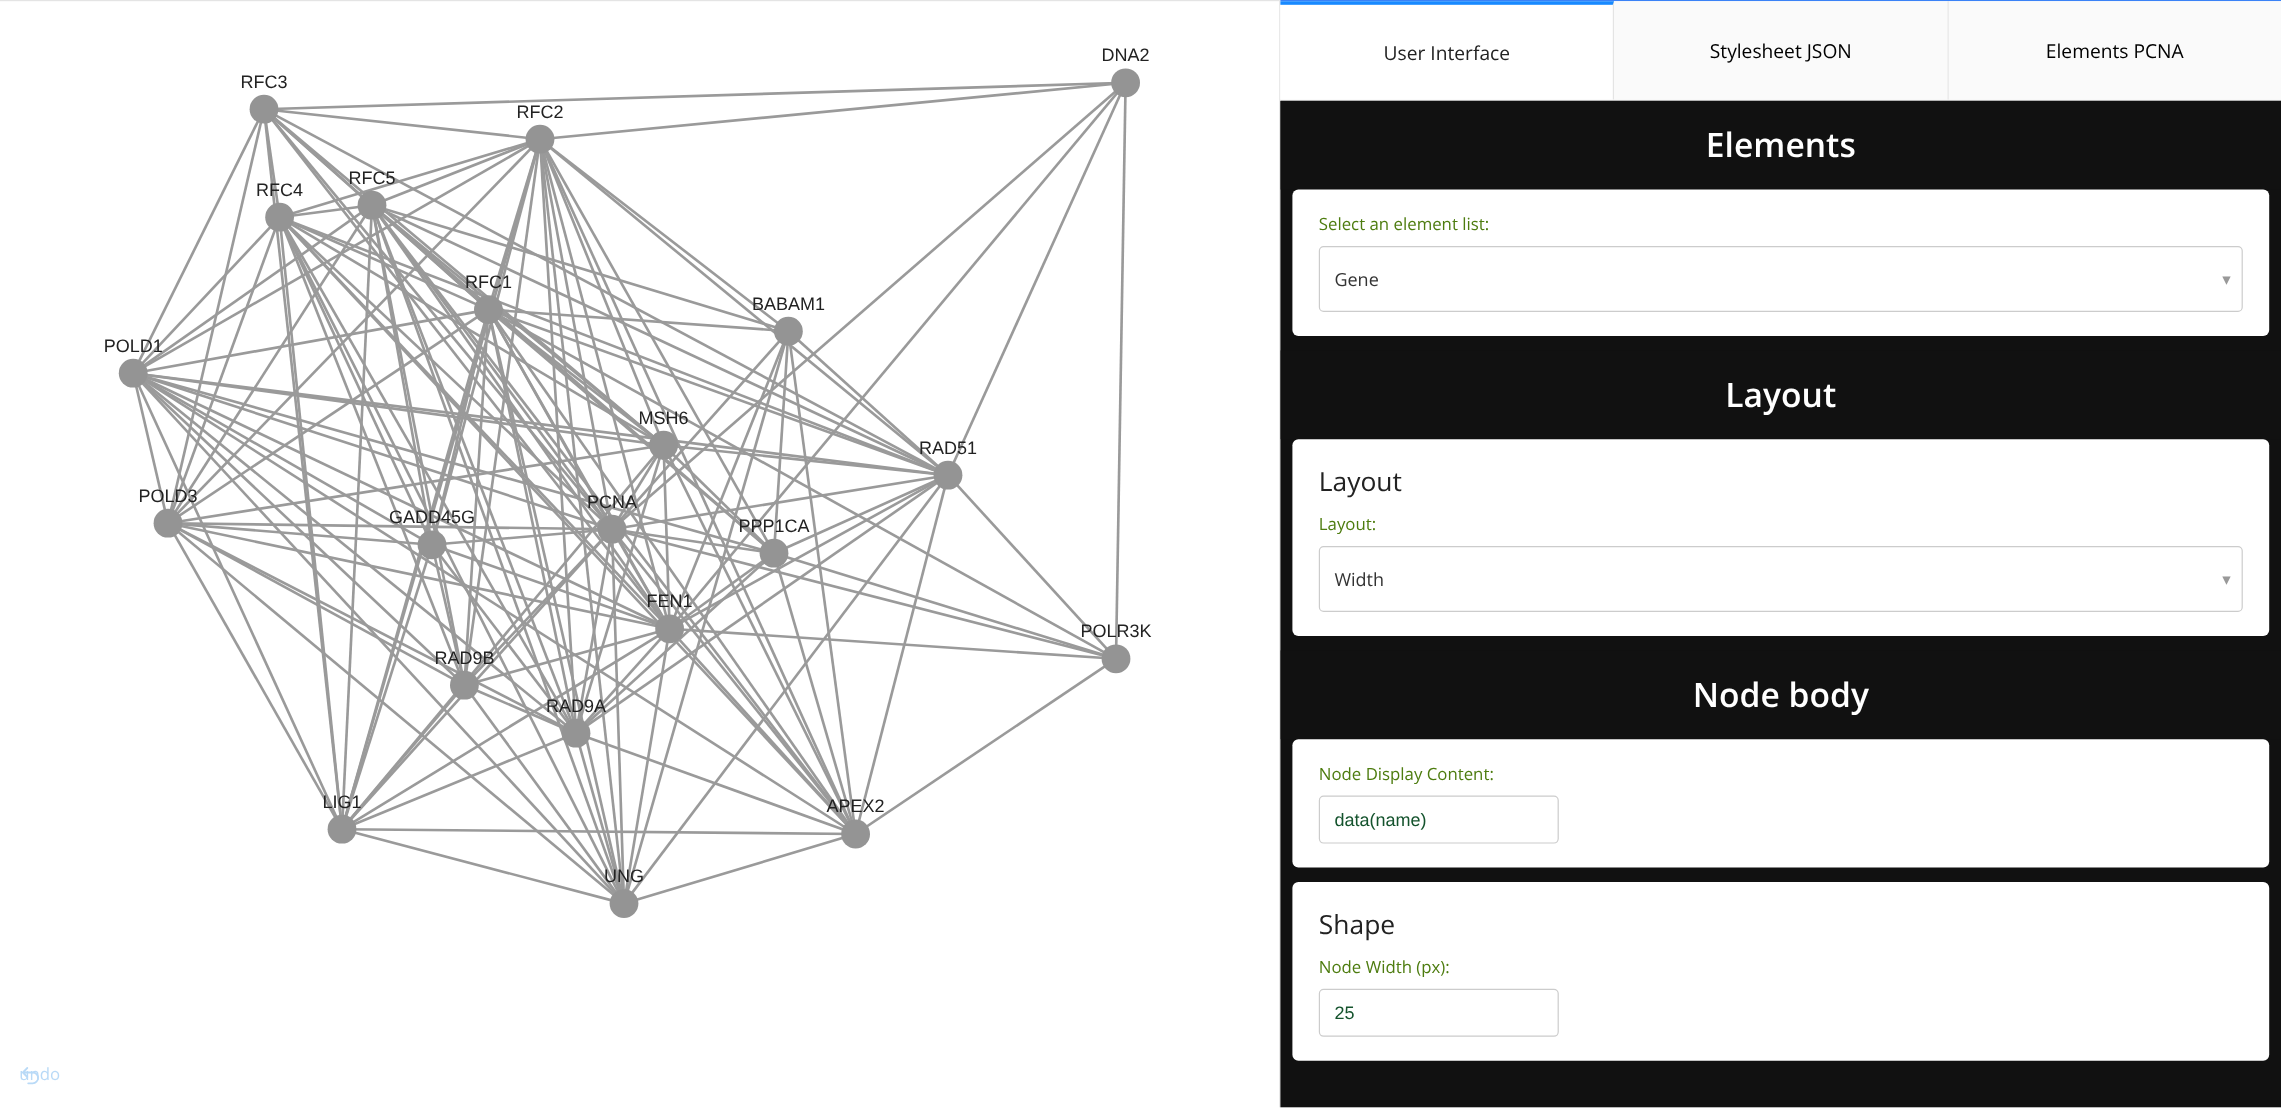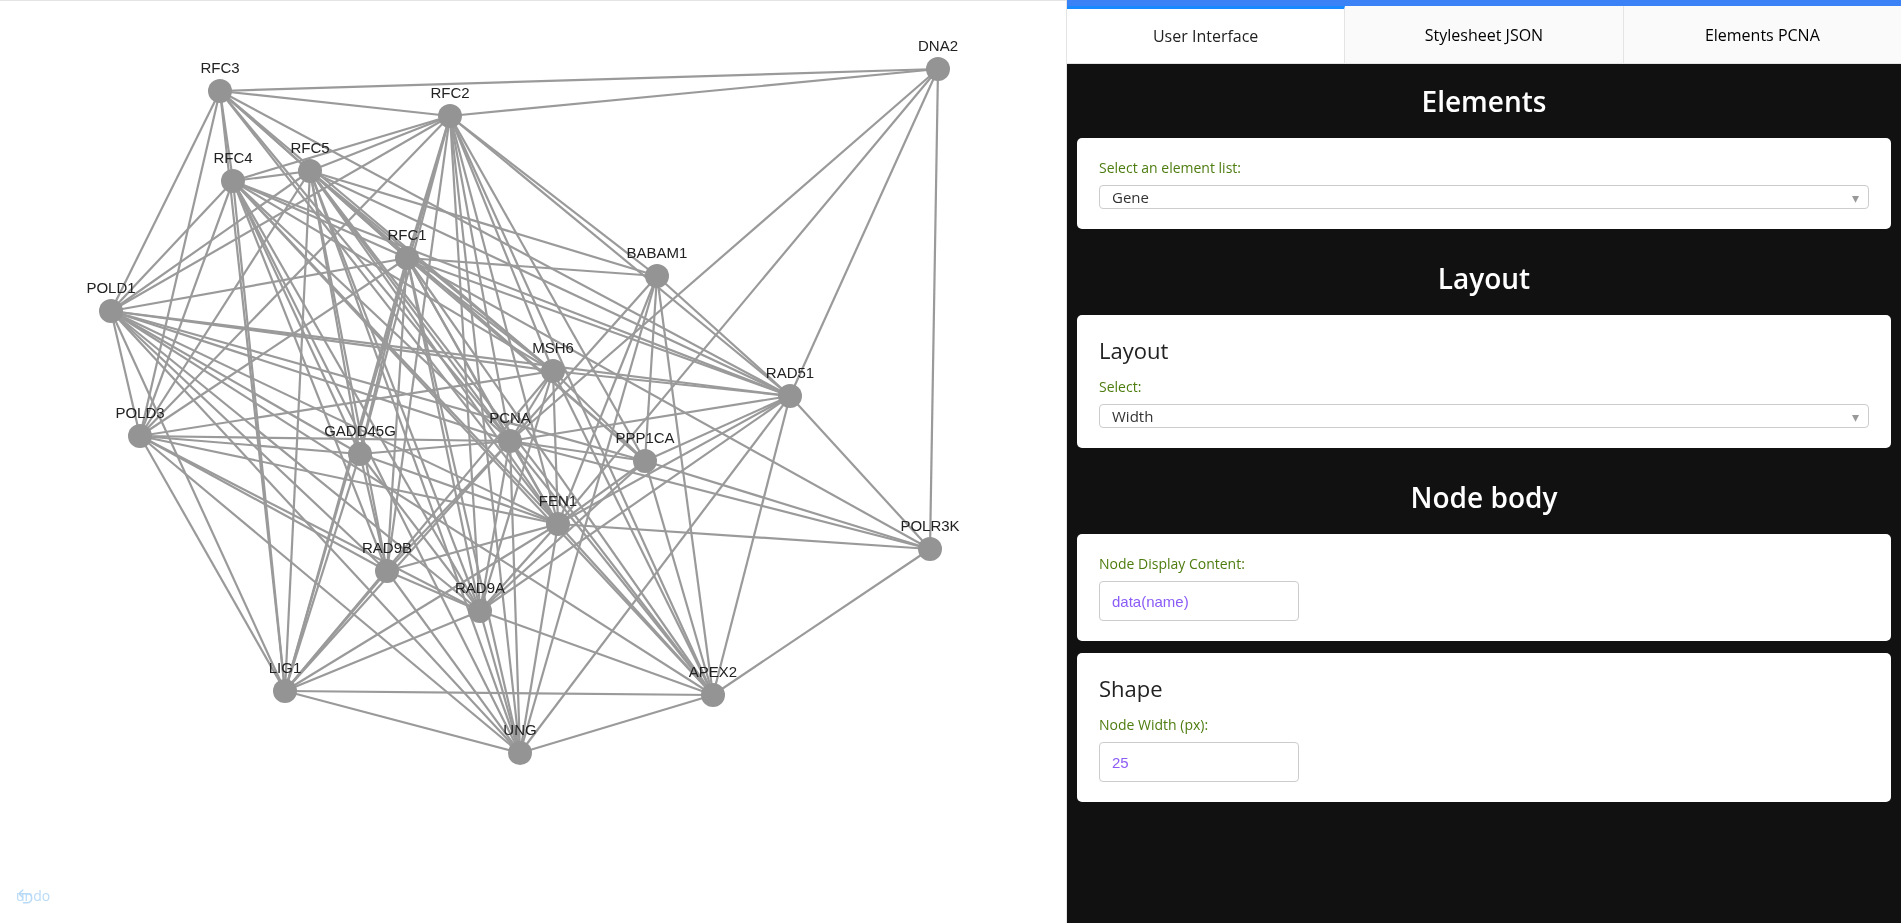--- a/index.html
+++ b/index.html
@@ -3,34 +3,34 @@
 <meta charset="utf-8">
 <style>
 *{box-sizing:border-box;margin:0;padding:0}
 html,body{width:100%;height:100%;font-family:"Open Sans","Helvetica Neue",Arial,sans-serif;font-size:14px;color:#333;background:#fff}
 .app{display:flex;width:1901px;height:923px;overflow:hidden}
 .graph-pane{position:relative;flex:0 0 1066px;height:100%;border-top:1px solid #e4e4e4}
 .graph-pane svg{position:absolute;inset:0}
 .undo{position:absolute;left:16px;bottom:18px;color:#b9daf7;font-size:14px;line-height:1.3;display:flex;flex-direction:column;align-items:center;gap:2px}
 .undo svg{width:18px;height:18px}
 .side{flex:1;display:flex;flex-direction:column;height:100%;border-left:1px solid #e4e4e4;background:#fff}
-.tabs{display:flex;height:64px;border-bottom:1px solid #e4e4e4;border-top:6px solid #3b82f6}
+.tabs{display:flex;height:84px;border-bottom:1px solid #e4e4e4;border-top:1px solid #3b82f6}
 .tab{flex:1;display:flex;align-items:center;justify-content:center;font-size:16px;color:#000000;cursor:pointer;border-right:1px solid #e4e4e4}
 .tab:last-child{border-right:none}
 .tab.active{border-top:3px solid #1889ff;background:#fff;color:#222}
 .tab:not(.active){background:#fafafa}
 .panels{flex:1;overflow-y:auto;background:#111;padding-bottom:4px}
 .section-title{background:#111;color:#fff;font-size:28px;font-weight:600;text-align:center;padding:18px 12px}
 .panel{background:#fff;border-radius:5px;margin:0 10px 12px;padding:20px 22px}
 .panel h3{font-size:22px;font-weight:500;margin-bottom:12px;color:#222}
 .field-label{font-size:14px;color:#4d7c0f;margin-bottom:8px;display:block}
 .dropdown{position:relative}
-.dropdown-input{width:100%;height:24px;border:1px solid #ccc;border-radius:4px;padding:0 34px 0 12px;font-size:15px;color:#333;background:#fff;cursor:pointer;display:flex;align-items:center}
+.dropdown-input{width:100%;height:55px;border:1px solid #ccc;border-radius:4px;padding:0 34px 0 12px;font-size:15px;color:#333;background:#fff;cursor:pointer;display:flex;align-items:center}
 .dropdown-caret{position:absolute;right:10px;top:50%;transform:translateY(-50%);color:#999;pointer-events:none}
-.text-input{width:200px;height:40px;border:1px solid #ccc;border-radius:4px;padding:0 12px;font-size:15px;color:#8b5cf6;background:#fff}
+.text-input{width:200px;height:40px;border:1px solid #ccc;border-radius:4px;padding:0 12px;font-size:15px;color:#14532d;background:#fff}
 .panel + .panel{margin-top:0}
 .node-label{font:15px Arial,sans-serif;fill:#222;text-anchor:middle}
 .node-circle{fill:#949494;stroke:none}
 .edge{stroke:#9a9a9a;stroke-width:2.2;fill:none}
 </style>
 </head>
 <body>
 <div class="app">
   <div class="graph-pane">
     <svg id="graph-svg" viewBox="0 0 1066 923">
@@ -255,21 +255,21 @@
         <label class="field-label">Select an element list:</label>
         <div class="dropdown">
           <div class="dropdown-input">Gene</div>
           <span class="dropdown-caret">▾</span>
         </div>
       </div>
 
       <div class="section-title">Layout</div>
       <div class="panel">
         <h3>Layout</h3>
-        <label class="field-label">Select:</label>
+        <label class="field-label">Layout:</label>
         <div class="dropdown">
           <div class="dropdown-input">Width</div>
           <span class="dropdown-caret">▾</span>
         </div>
       </div>
 
       <div class="section-title">Node body</div>
       <div class="panel">
         <label class="field-label">Node Display Content:</label>
         <input class="text-input" value="data(name)" style="">

